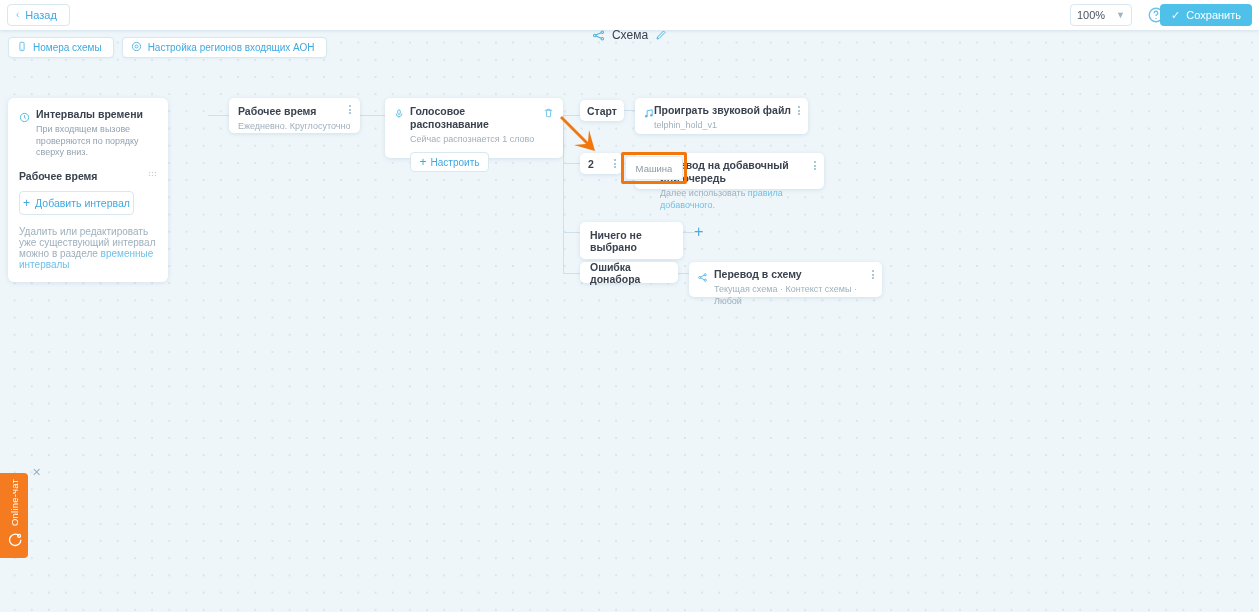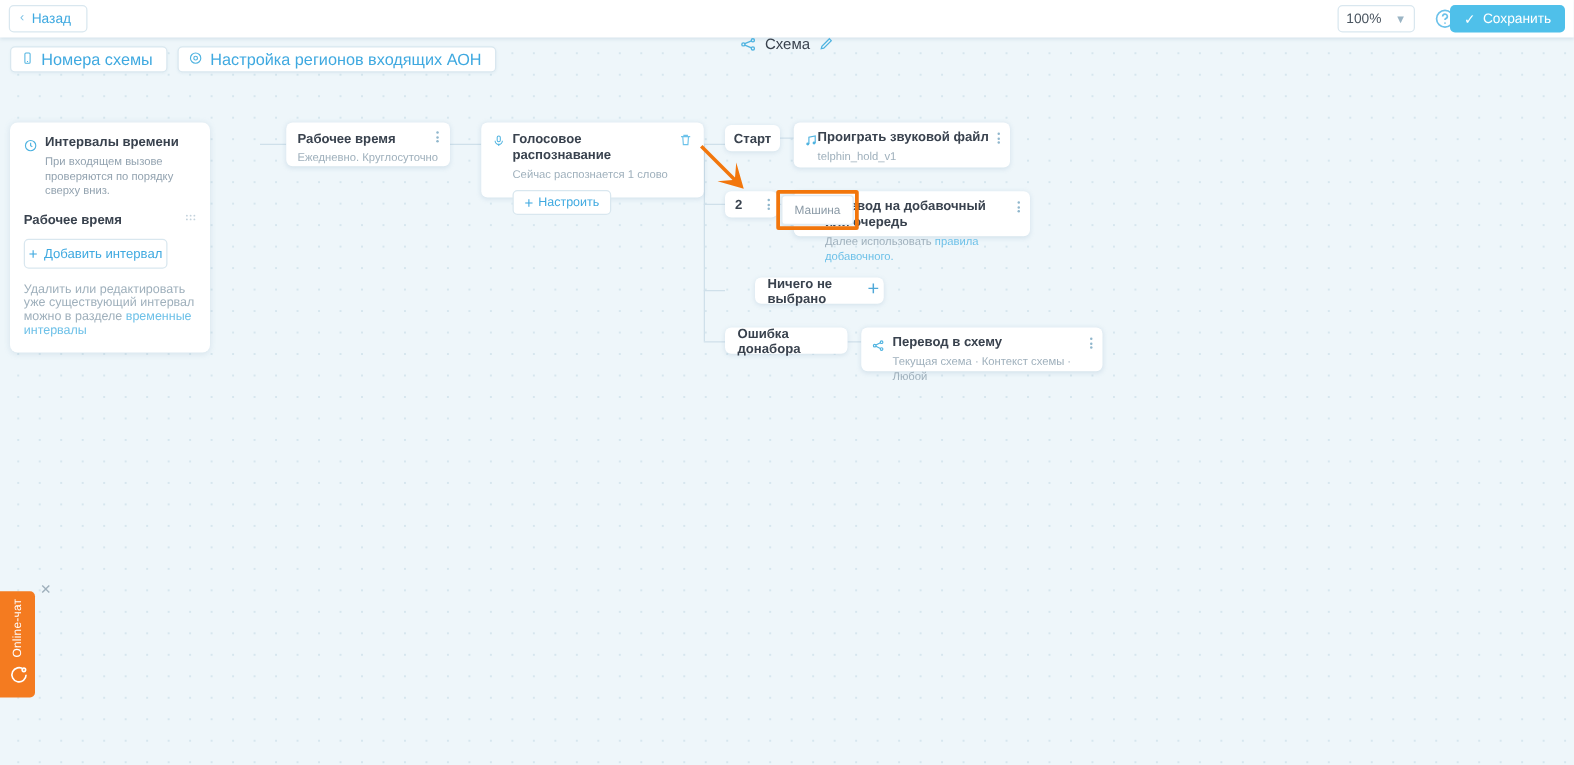--- a/index.html
+++ b/index.html
@@ -68,21 +68,21 @@
     color: #fff; font-size: 11px; white-space: nowrap;
   }
   .save-btn .ck { font-size: 11px; }
 
   
   .chip-row { position: absolute; left: 8px; top: 37px; display: flex; gap: 8px; z-index: 20; }
   .chip {
     height: 21px; padding: 0 11px 0 8px;
     display: flex; align-items: center; gap: 6px;
     background: #fff; border: 1px solid #d9e7ef; border-radius: 4px;
-    color: #3fa9e0; font-size: 13px; white-space: nowrap;
+    color: #3fa9e0; font-size: 10px; white-space: nowrap;
     box-shadow: 0 1px 2px rgba(120,160,190,.08);
   }
 
   
   #intervals {
     position: absolute; left: 8px; top: 68px;
     width: 160px;
     background: #fff; border-radius: 6px;
     box-shadow: 0 1px 5px rgba(110,150,180,.20);
     padding: 10px 11px 12px 11px;
@@ -161,21 +161,21 @@
               display: flex; align-items: center; justify-content: space-between; padding: 0 6px 0 8px; }
   #node-two .num { font-size: 10.5px; color: #39424e; font-weight: bold; }
 
   #node-transfer {
     left: 635px; top: 123px; width: 189px; height: 36px;
     padding: 6px 8px 0 8px;
   }
   #node-transfer .hdr { display: flex; align-items: flex-start; gap: 6px; }
   #node-transfer .node-sub a { color: #6ec1e8; text-decoration: none; }
 
-  #node-none { left: 604px; top: 192px; width: 103px; height: 21px; }
+  #node-none { left: 580px; top: 192px; width: 103px; height: 37px; }
   #plus-btn {
     position: absolute; left: 694px; top: 195px;
     color: #4fa8d8; font-size: 16px; line-height: 14px; z-index: 11;
   }
 
   #node-error { left: 580px; top: 232px; width: 98px; height: 21px; }
   #node-toscheme {
     left: 689px; top: 232px; width: 193px; height: 35px;
     padding: 6px 8px 0 8px;
   }

